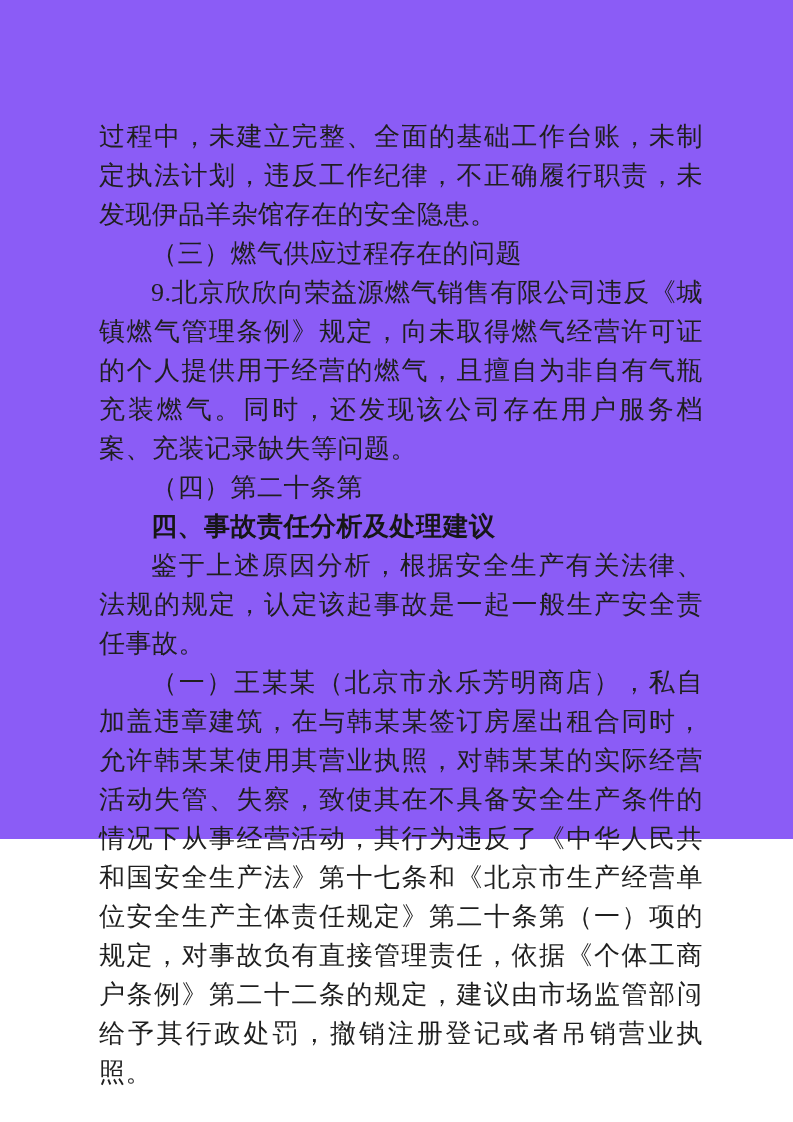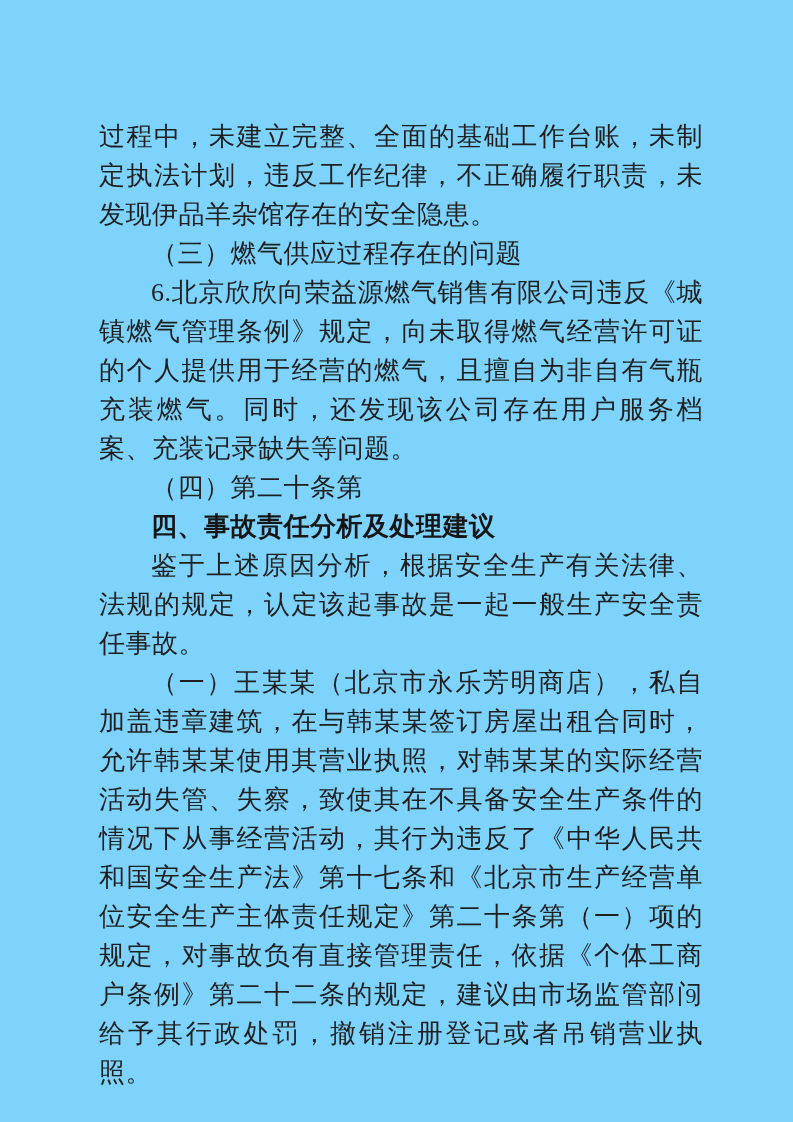--- a/index.html
+++ b/index.html
@@ -7,22 +7,22 @@
   body {
     width: 793px;
     height: 1122px;
     background: #ffffff;
     font-family: "Liberation Serif", "DejaVu Serif", serif;
     overflow: hidden;
   }
   .page {
     position: relative;
     width: 793px;
-    height: 1122px;
-    background: #7dd3fc;
+    height: 839px;
+    background: #8b5cf6;
   }
   .text-block {
     position: absolute;
     left: 99px;
     top: 117px;
     width: 604px;
   }
   .para {
     margin: 0;
     font-size: 26px;
@@ -52,21 +52,21 @@
     font-family: "Liberation Serif", "DejaVu Serif", serif;
   }
 </style>
 </head>
 <body>
 
 <div class="page">
   <div class="text-block">
     <p class="para">过程中，未建立完整、全面的基础工作台账，未制定执法计划，违反工作纪律，不正确履行职责，未发现伊品羊杂馆存在的安全隐患。</p>
     <p class="para indent">（三）燃气供应过程存在的问题</p>
-    <p class="para indent">6.北京欣欣向荣益源燃气销售有限公司违反《城镇燃气管理条例》规定，向未取得燃气经营许可证的个人提供用于经营的燃气，且擅自为非自有气瓶充装燃气。同时，还发现该公司存在用户服务档案、充装记录缺失等问题。</p>
+    <p class="para indent">9.北京欣欣向荣益源燃气销售有限公司违反《城镇燃气管理条例》规定，向未取得燃气经营许可证的个人提供用于经营的燃气，且擅自为非自有气瓶充装燃气。同时，还发现该公司存在用户服务档案、充装记录缺失等问题。</p>
     <p class="para indent">（四）第二十条第</p>
     <p class="para indent heading-bold">四、事故责任分析及处理建议</p>
     <p class="para indent">鉴于上述原因分析，根据安全生产有关法律、法规的规定，认定该起事故是一起一般生产安全责任事故。</p>
     <p class="para indent">（一）王某某（北京市永乐芳明商店），私自加盖违章建筑，在与韩某某签订房屋出租合同时，允许韩某某使用其营业执照，对韩某某的实际经营活动失管、失察，致使其在不具备安全生产条件的情况下从事经营活动，其行为违反了《中华人民共和国安全生产法》第十七条和《北京市生产经营单位安全生产主体责任规定》第二十条第（一）项的规定，对事故负有直接管理责任，依据《个体工商户条例》第二十二条的规定，建议由市场监管部门给予其行政处罚，撤销注册登记或者吊销营业执照。</p>
 
   </div>
   <div class="page-number">9</div>
 </div>
 
 </body></html>

